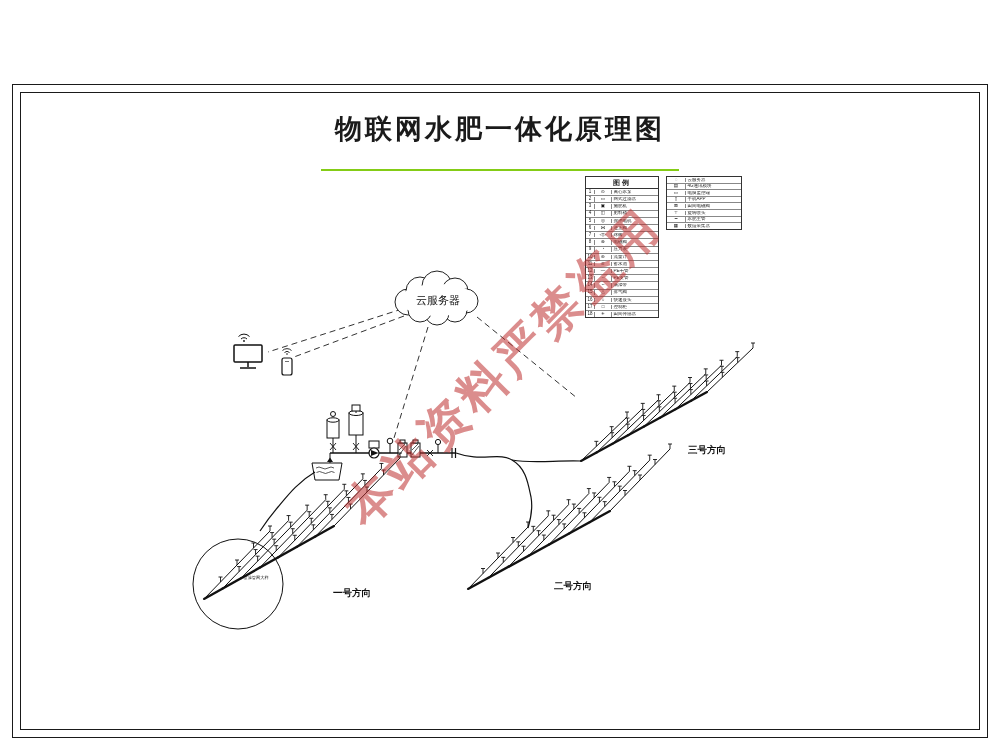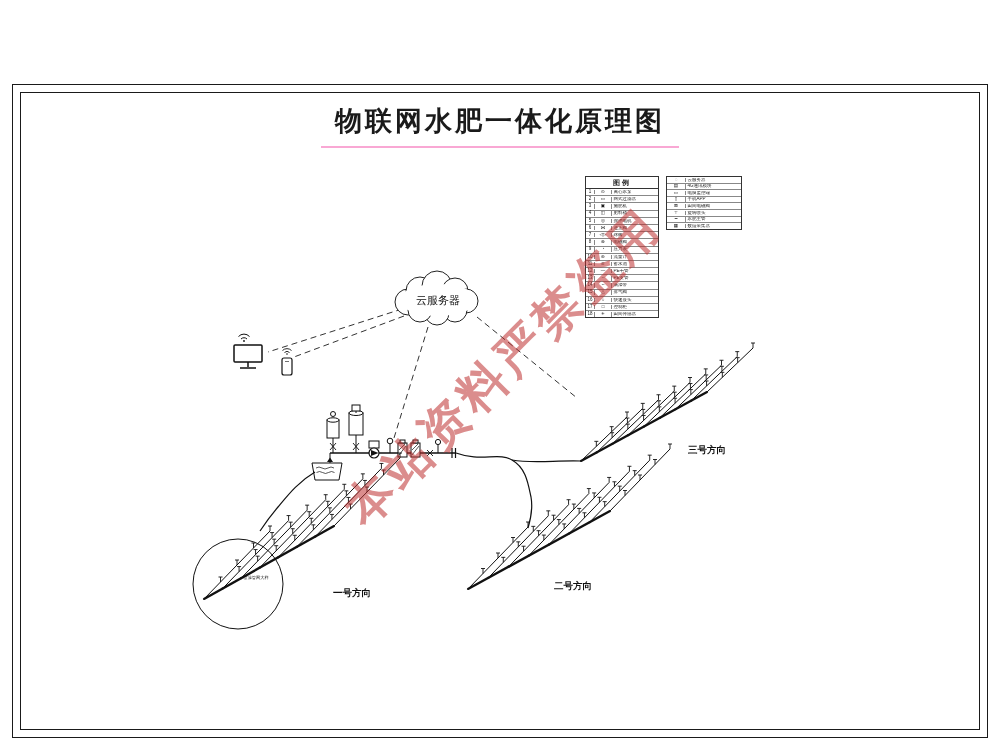--- a/index.html
+++ b/index.html
@@ -3,23 +3,23 @@
 <meta charset="utf-8">
 <style>
   html,body{margin:0;padding:0;background:#ffffff;}
   .page{position:relative;width:1000px;height:750px;background:#fff;overflow:hidden;
         font-family:"Liberation Sans",sans-serif;color:#1a1a1a;}
   .frame-outer{position:absolute;left:12px;top:84px;width:974px;height:652px;
         border:1.6px solid #1a1a1a;}
   .frame-inner{position:absolute;left:20px;top:92px;width:958px;height:636px;
         border:0.8px solid #1a1a1a;}
   .title-wrap{position:absolute;left:0;top:103px;width:100%;text-align:center;z-index:3;}
-  .title-wrap h1{display:inline-block;margin:0;padding:0 14px 7px 14px;
+  .title-wrap h1{display:inline-block;margin:8px;padding:0 14px 22px 14px;
         font-family:"Liberation Serif","DejaVu Serif",serif;font-weight:bold;
-        font-size:27px;letter-spacing:3px;border-bottom:2px solid #f9a8d4;}
+        font-size:27px;letter-spacing:3px;border-bottom:2px solid #84cc16;}
   svg.scene{position:absolute;left:0;top:0;z-index:1;}
   
   .legend{position:absolute;background:#fff;border:1px solid #333;z-index:2;
         font-size:4.5px;line-height:1;}
   .legend-left{left:585px;top:176px;width:72px;}
   .legend-right{left:666px;top:176px;width:74px;}
   .legend-head{height:11px;display:flex;align-items:center;justify-content:center;
         font-size:7px;font-weight:bold;border-bottom:1px solid #333;letter-spacing:2px;}
   .lrow{display:flex;align-items:center;height:6.2px;border-top:0.5px solid #888;}
   .lrow:first-child{border-top:none;}

